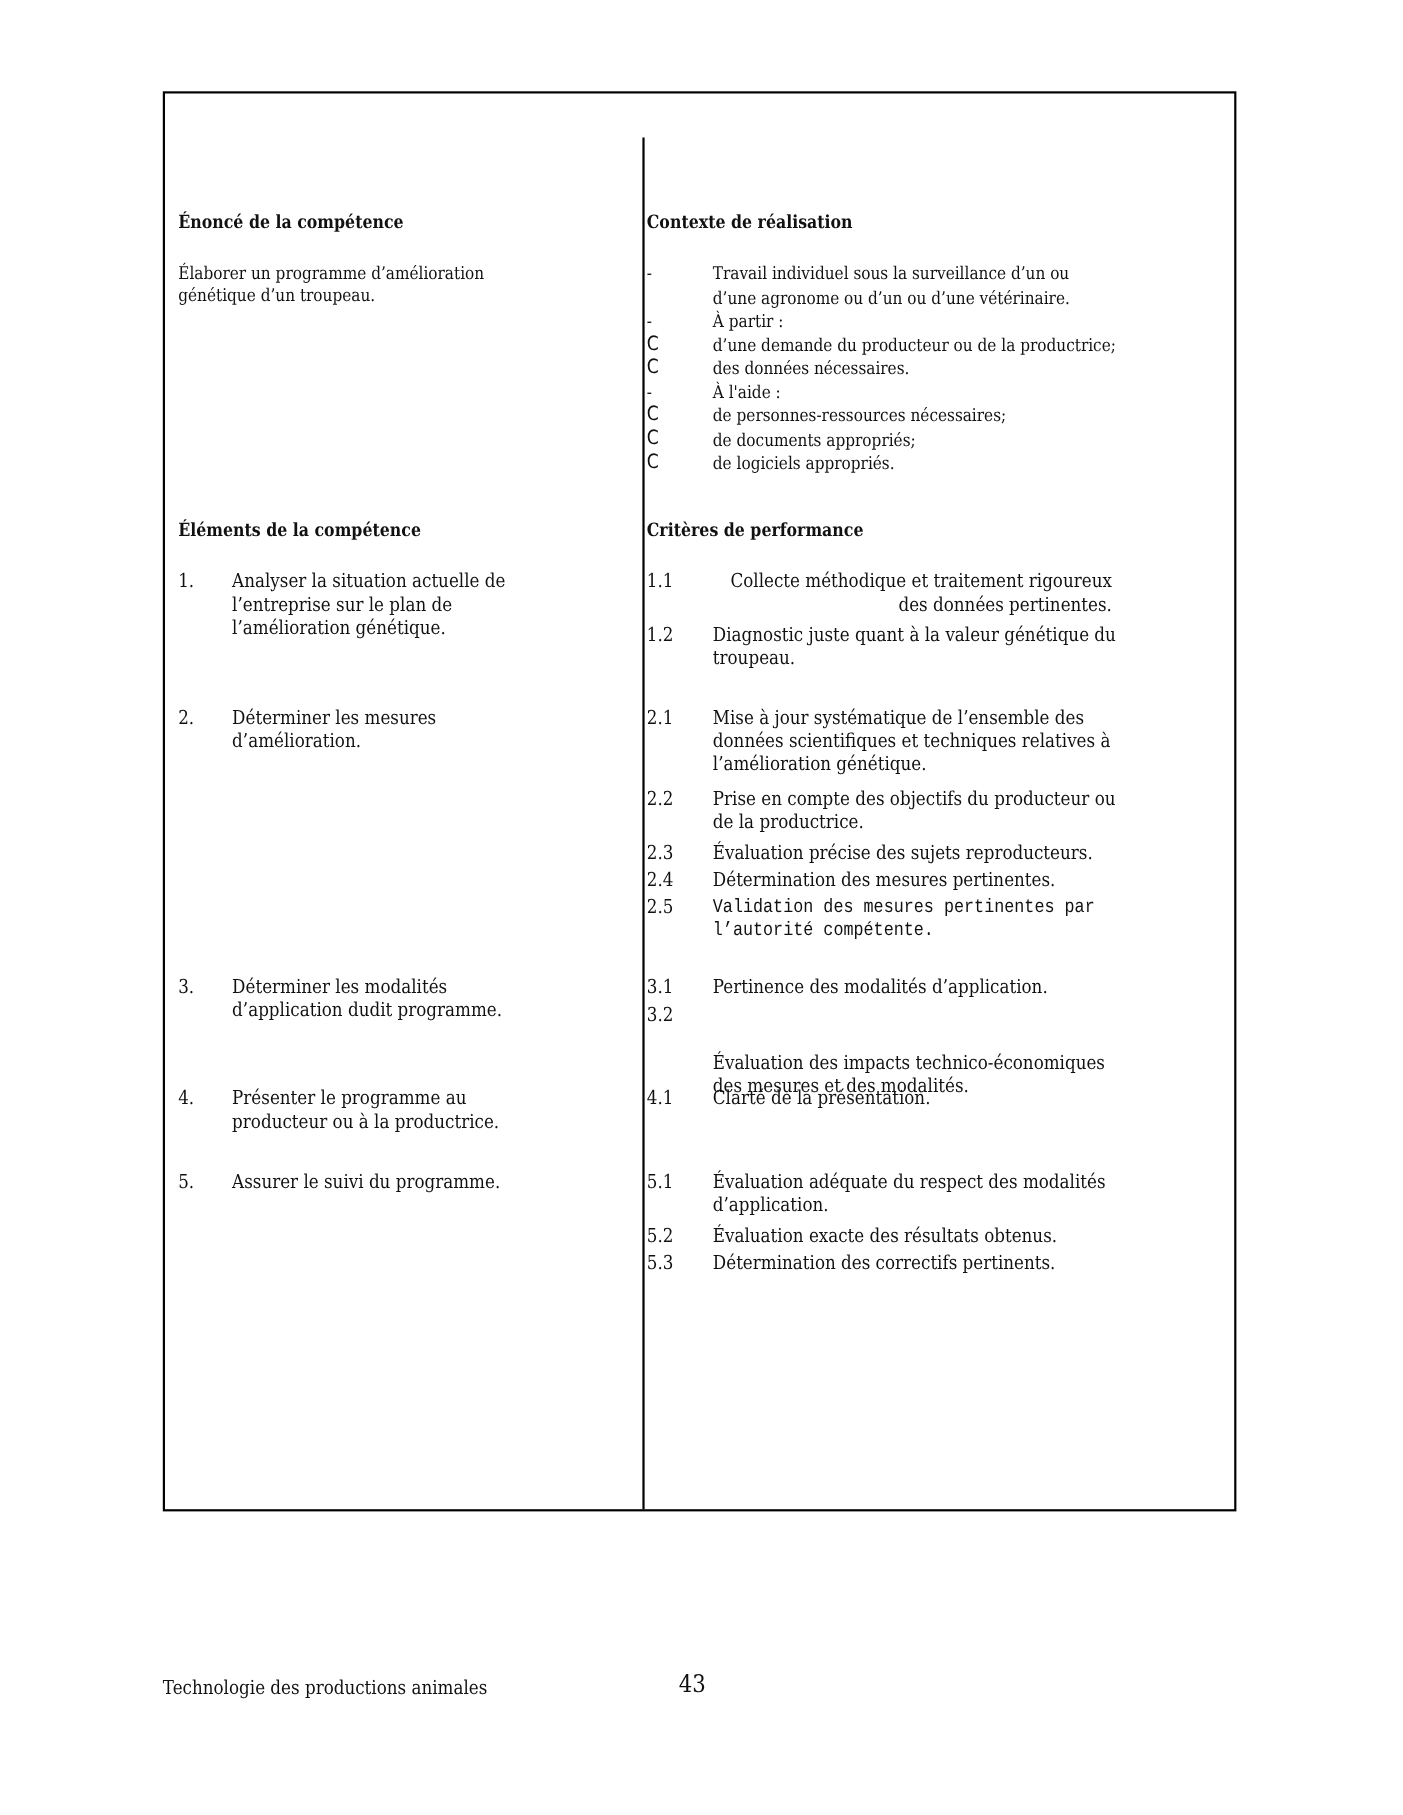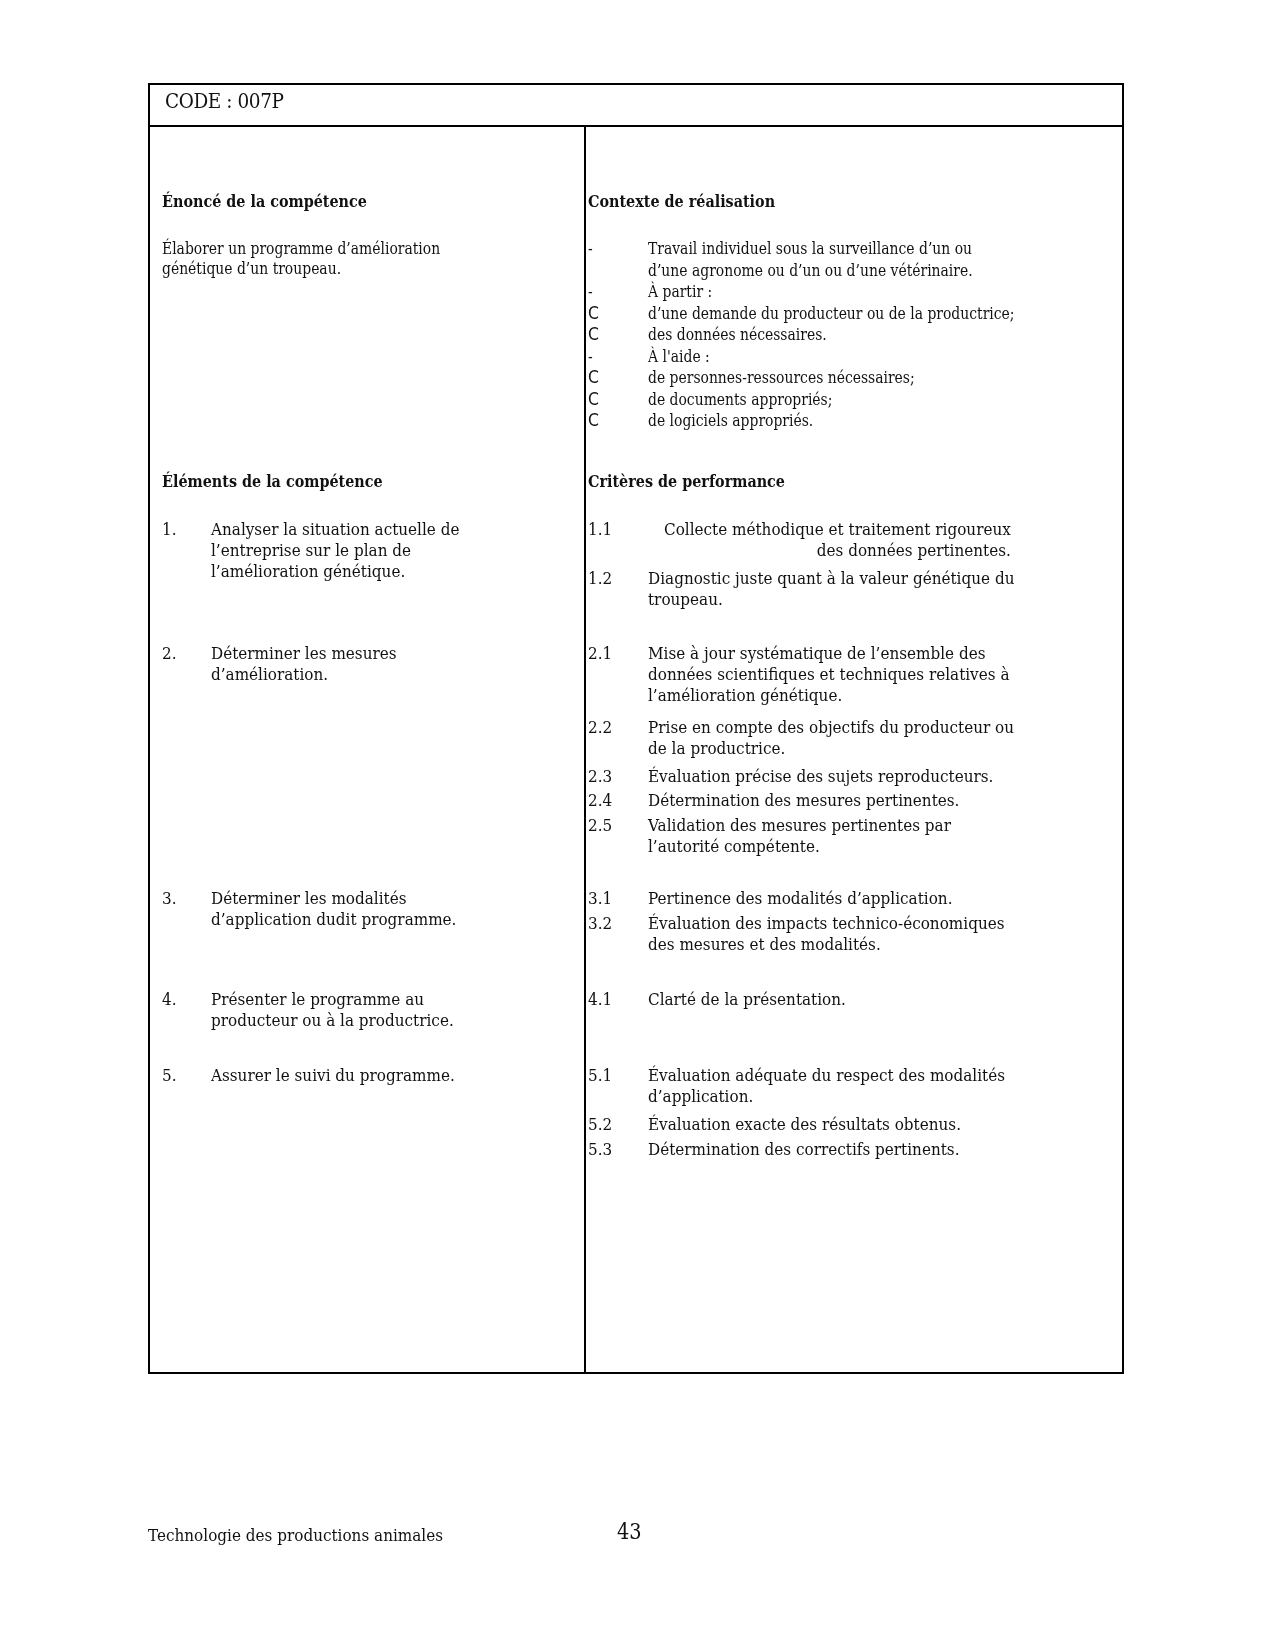--- a/index.html
+++ b/index.html
@@ -22,23 +22,20 @@
   .num { position:absolute; left:0; }
   .body { position:absolute; left:49px; }
   .cbul { font-family:"DejaVu Sans", "Liberation Sans", sans-serif; font-size:18px; }
   .footer-left { position:absolute; left:148px; top:1525px; font-size:17.5px; transform:scaleX(0.87); transform-origin:left top; white-space:nowrap; }
   .footer-num { position:absolute; left:617px; top:1519px; font-size:22px; transform:scaleX(0.88); transform-origin:left top; }
 </style>
 </head>
 <body>
 
 <div class="frame">
-  <div class="code-row">
-    <div class="code">CODE : 007P</div>
-  </div>
   <div class="divider"></div>
 
   <div class="col col-left">
     <div class="txt bold abs" style="top:24px">Énoncé de la compétence</div>
     <div class="abs" style="top:72px">
       <div class="txt small">Élaborer un programme d’amélioration</div>
       <div class="txt small">génétique d’un troupeau.</div>
     </div>
     <div class="txt bold abs" style="top:304px">Éléments de la compétence</div>
 
@@ -158,34 +155,34 @@
           </div>
         </div>
         <div style="position: absolute; left: 0px; top: 271px; width: 520px;">
           <div class="txt" style="position: absolute; left: 0px;">2.4</div>
           <div style="position: absolute; left: 60px;">
             <div class="txt">Détermination des mesures pertinentes.</div>
           </div>
         </div>
         <div style="position: absolute; left: 0px; top: 295.5px; width: 520px;">
           <div class="txt" style="position: absolute; left: 0px;">2.5</div>
-          <div style="position: absolute; left: 60px;">
+          <div style="position: absolute; left: 60px; font-family: Liberation Mono, monospace;">
             <div class="txt">Validation des mesures pertinentes par</div>
             <div class="txt">l’autorité compétente.</div>
           </div>
         </div>
         <div style="position: absolute; left: 0px; top: 369px; width: 520px;">
           <div class="txt" style="position: absolute; left: 0px;">3.1</div>
           <div style="position: absolute; left: 60px;">
             <div class="txt">Pertinence des modalités d’application.</div>
           </div>
         </div>
         <div style="position: absolute; left: 0px; top: 393.5px; width: 520px;">
           <div class="txt" style="position: absolute; left: 0px;">3.2</div>
-          <div style="position: absolute; left: 60px;">
+          <div style="position: absolute; left: 60px; margin-top: 44px;">
             <div class="txt">Évaluation des impacts technico-économiques</div>
             <div class="txt">des mesures et des modalités.</div>
           </div>
         </div>
         <div style="position: absolute; left: 0px; top: 470px; width: 520px;">
           <div class="txt" style="position: absolute; left: 0px;">4.1</div>
           <div style="position: absolute; left: 60px;">
             <div class="txt">Clarté de la présentation.</div>
           </div>
         </div>

